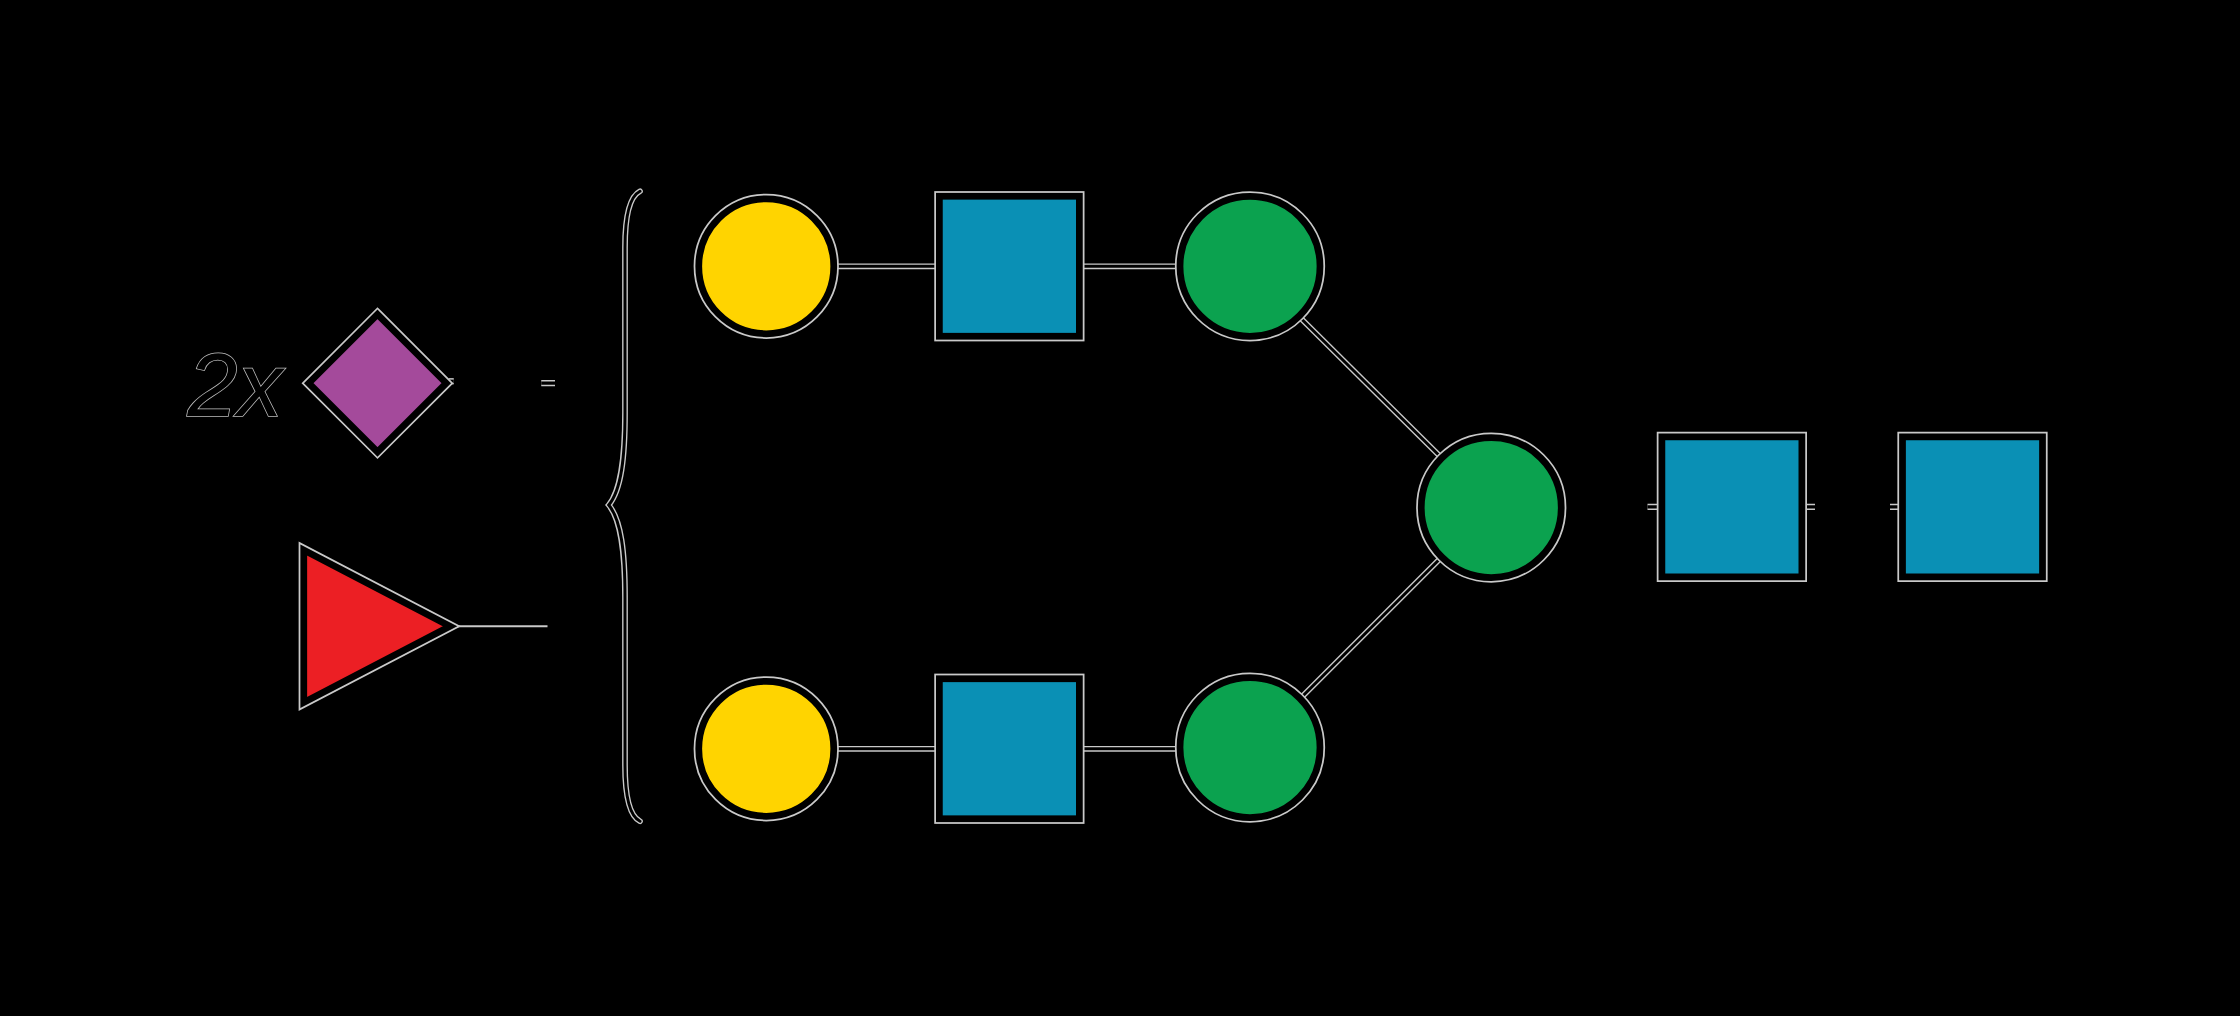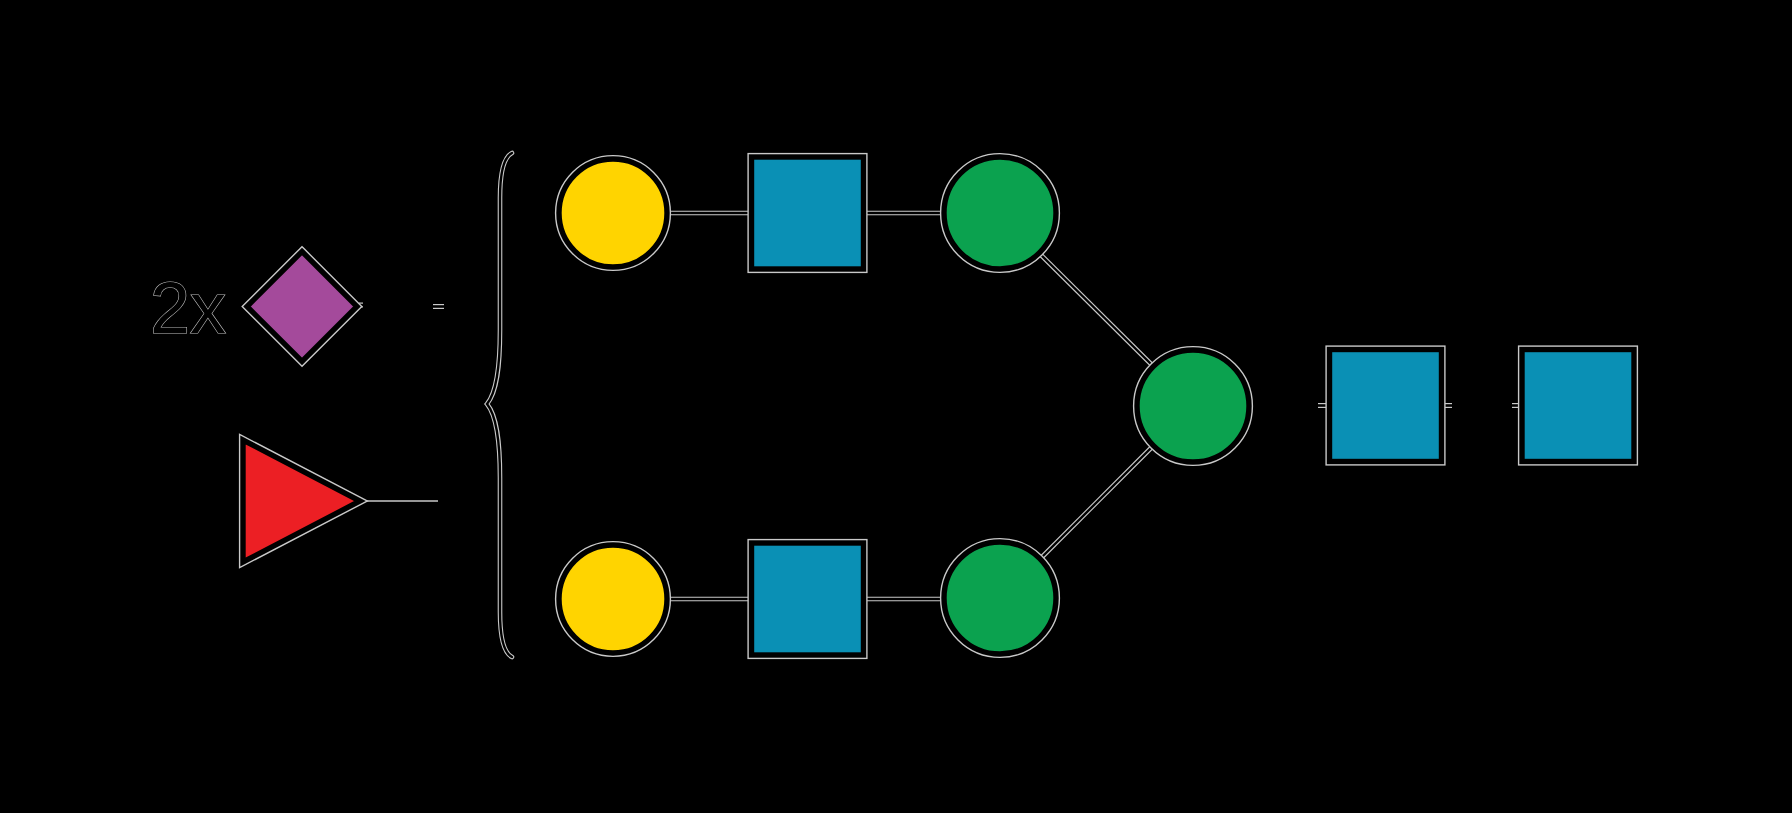--- a/index.html
+++ b/index.html
@@ -6,20 +6,21 @@
     margin: 0;
     padding: 0;
     background: #000000;
   }
   .stage {
     position: relative;
     width: 1792px;
     height: 813px;
     background: #000000;
     overflow: hidden;
+    font-style: italic;
   }
   svg { display: block; }
   .mult-label {
     font-family: "Liberation Sans", sans-serif;
     font-size: 72px;
     fill: #000000;
     stroke: #bdbdbd;
     stroke-width: 1.2px;
     paint-order: stroke fill;
   }

